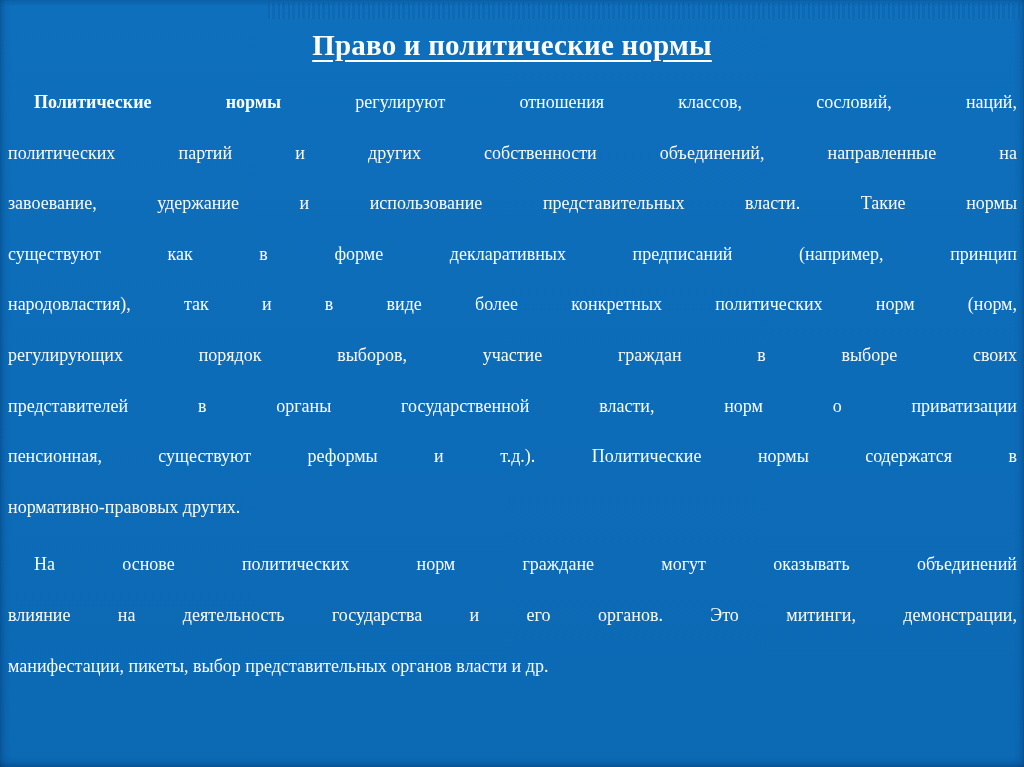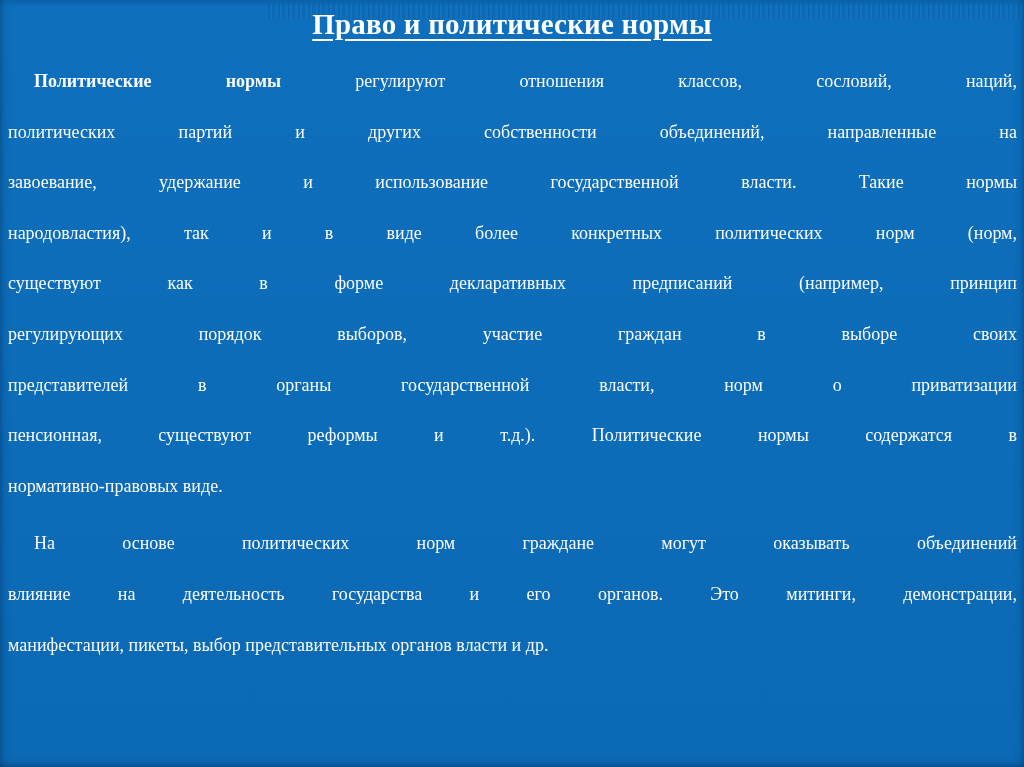--- a/index.html
+++ b/index.html
@@ -24,21 +24,21 @@
       rgba(120,180,230,.10) 2px 4px,
       rgba(0,40,90,.16) 4px 7px,
       rgba(120,180,230,.06) 7px 10px);
     opacity:.45;
     filter:blur(.7px);
     border-radius:2px;
   }
   .title{
     position:relative;
     margin:0;
-    padding-top:4px;
+    padding-top:25px;
     font-size:29px;
     font-weight:bold;
     text-align:center;
     line-height:40px;
     letter-spacing:.2px;
   }
   .title span{
     text-decoration:underline;
     text-decoration-thickness:2px;
     text-underline-offset:5px;
@@ -69,27 +69,27 @@
 </head>
 <body>
 
 <div class="slide" style="--bg-top: #0e6fbc; --bg-bottom: #0c69b4; --text: #fcfdff;">
   <div class="watermark-strip"></div>
   <h1 class="title"><span>Право и политические нормы</span></h1>
   <div class="body">
       <div class="paragraph">
         <div class="line justify indent"><span class="seg-bold">Политические нормы</span><span> регулируют отношения классов, сословий, наций,</span></div>
         <div class="line justify"><span>политических партий и других собственности объединений, направленные на</span></div>
-        <div class="line justify"><span>завоевание, удержание и использование государственной власти. Такие нормы</span></div>
+        <div class="line justify"><span>завоевание, удержание и использование представительных власти. Такие нормы</span></div>
+        <div class="line justify"><span>существуют как в форме декларативных предписаний (например, принцип</span></div>
         <div class="line justify"><span>народовластия), так и в виде более конкретных политических норм (норм,</span></div>
-        <div class="line justify"><span>существуют как в форме декларативных предписаний (например, принцип</span></div>
         <div class="line justify"><span>регулирующих порядок выборов, участие граждан в выборе своих</span></div>
         <div class="line justify"><span>представителей в органы государственной власти, норм о приватизации</span></div>
         <div class="line justify"><span>пенсионная, существуют реформы и т.д.). Политические нормы содержатся в</span></div>
-        <div class="line"><span>нормативно-правовых виде.</span></div>
+        <div class="line"><span>нормативно-правовых других.</span></div>
       </div>
       <div class="paragraph">
         <div class="line justify indent"><span>На основе политических норм граждане могут оказывать объединений</span></div>
         <div class="line justify"><span>влияние на деятельность государства и его органов. Это митинги, демонстрации,</span></div>
         <div class="line"><span>манифестации, пикеты, выбор представительных органов власти и др.</span></div>
       </div>
     </div>
 </div>
 
 </body></html>

